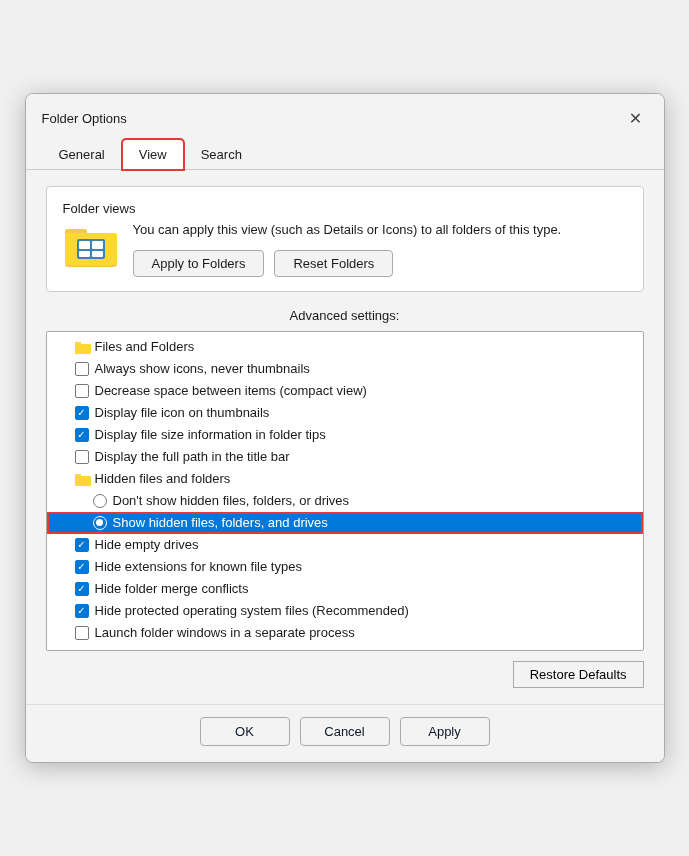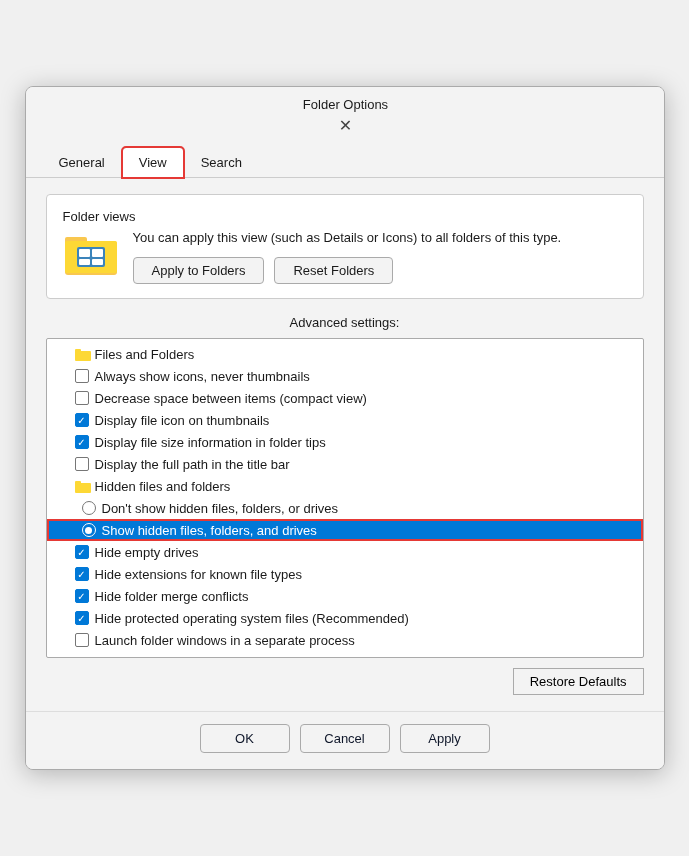--- a/index.html
+++ b/index.html
@@ -21,21 +21,20 @@
       box-shadow: 0 4px 24px rgba(0,0,0,0.25);
       overflow: hidden;
     }
     .title-bar {
       background: #f3f3f3;
       display: flex;
       align-items: center;
       justify-content: space-between;
       padding: 10px 14px 6px 16px;
       border-bottom: none;
-      flex-direction: column;
     }
     .title-bar-title {
       font-size: 13px;
       font-weight: 400;
       color: #1a1a1a;
     }
     .close-btn {
       width: 28px;
       height: 28px;
       border-radius: 4px;
@@ -167,21 +166,21 @@
       min-height: 22px;
     }
     .tree-item.group-header {
       font-weight: 400;
       padding-left: 28px;
     }
     .tree-item.child {
       padding-left: 28px;
     }
     .tree-item.sub-child {
-      padding-left: 35px;
+      padding-left: 46px;
     }
     .tree-item.selected-row {
       background: #0078d7;
       color: #fff;
       outline: 2px solid #e53935;
       outline-offset: -2px;
     }
     .folder-icon-small {
       width: 16px;
       height: 14px;

